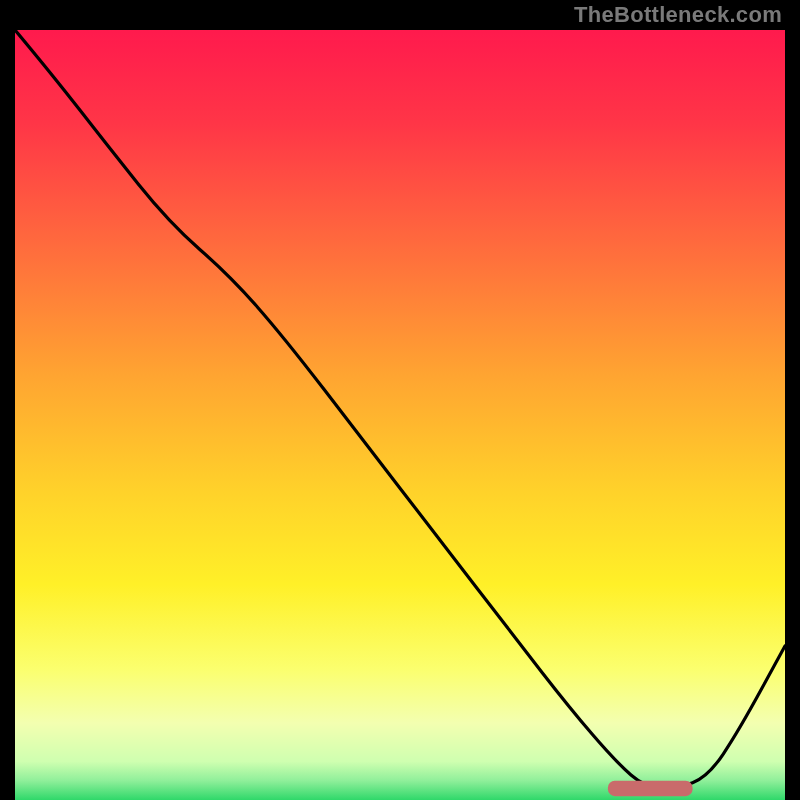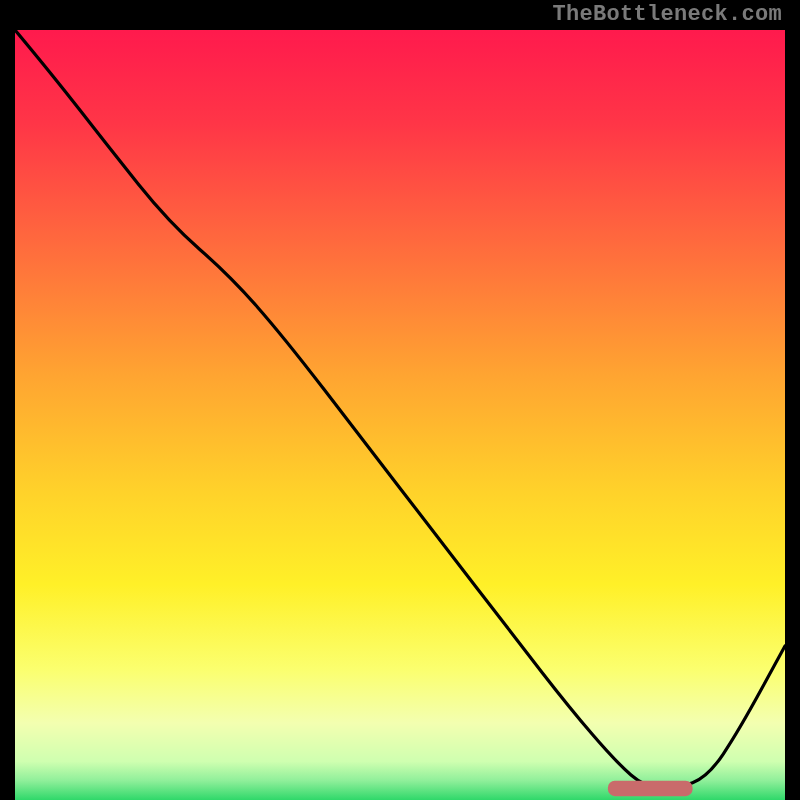--- a/index.html
+++ b/index.html
@@ -12,21 +12,20 @@
     overflow: hidden;
   }
   .attribution {
     position: absolute;
     top: 2px;
     right: 18px;
     color: #7a7a7a;
     font-size: 22px;
     font-weight: 600;
     letter-spacing: 0.3px;
-    font-family: Liberation Mono, monospace;
   }
   .plot-frame {
     position: absolute;
     left: 15px;
     top: 30px;
     width: 770px;
     height: 770px;
     background: #000;
   }
   svg {

